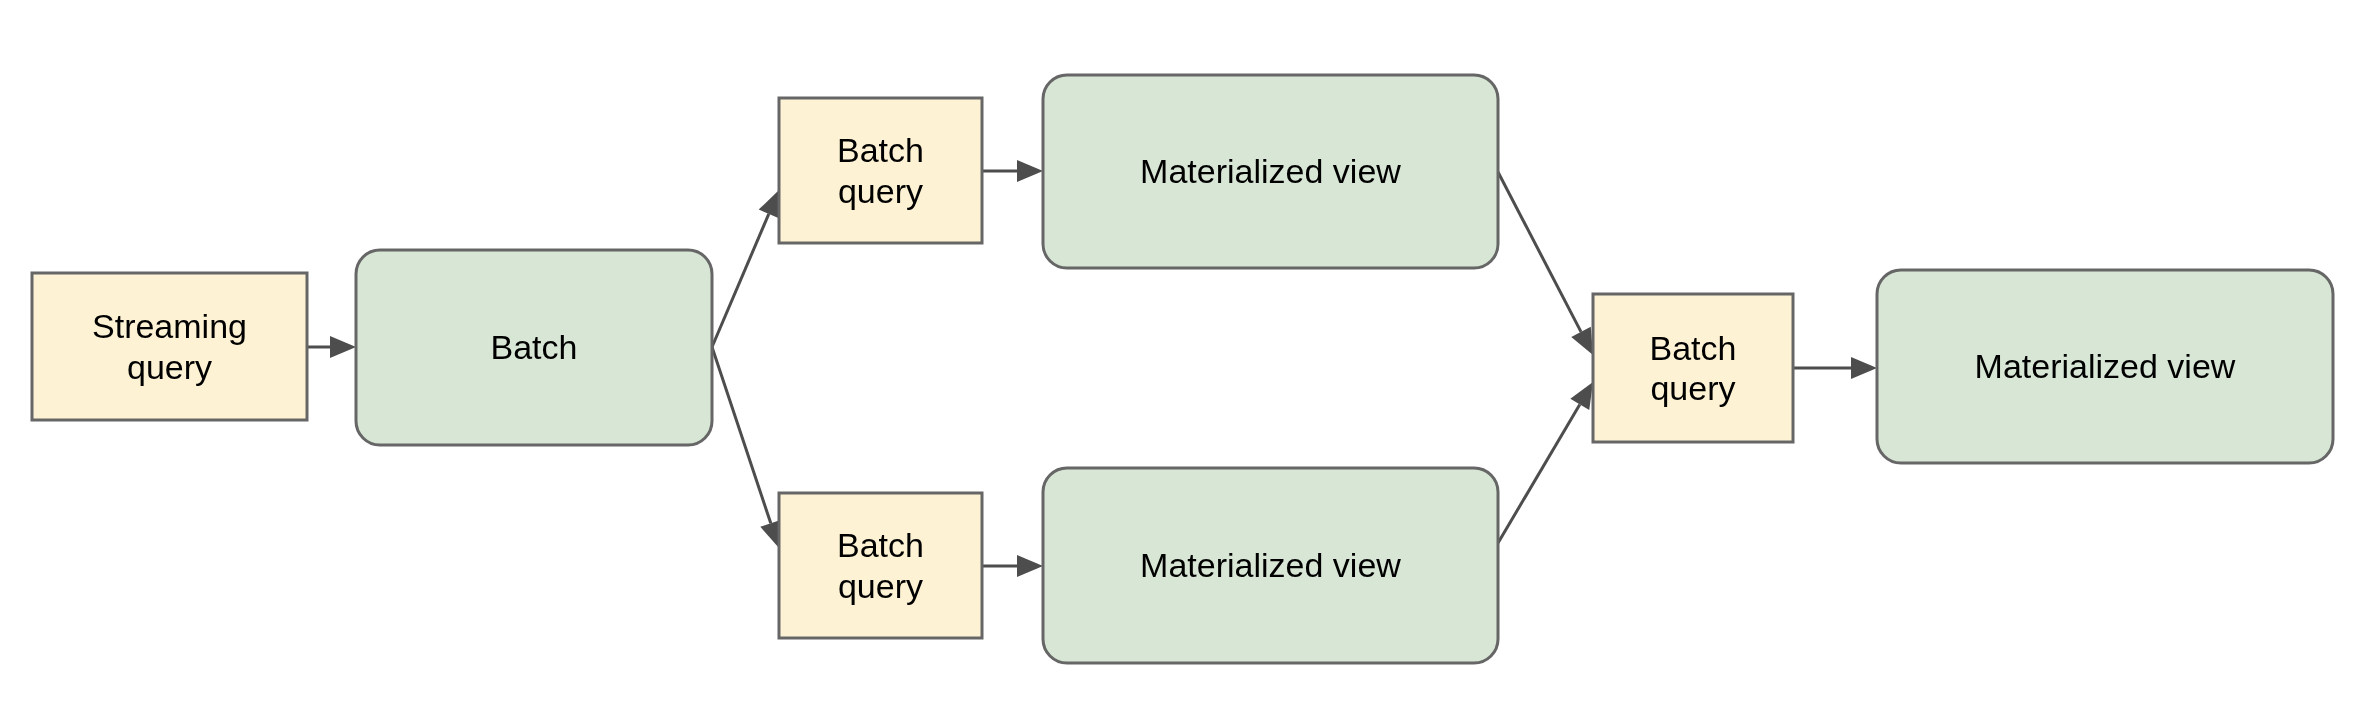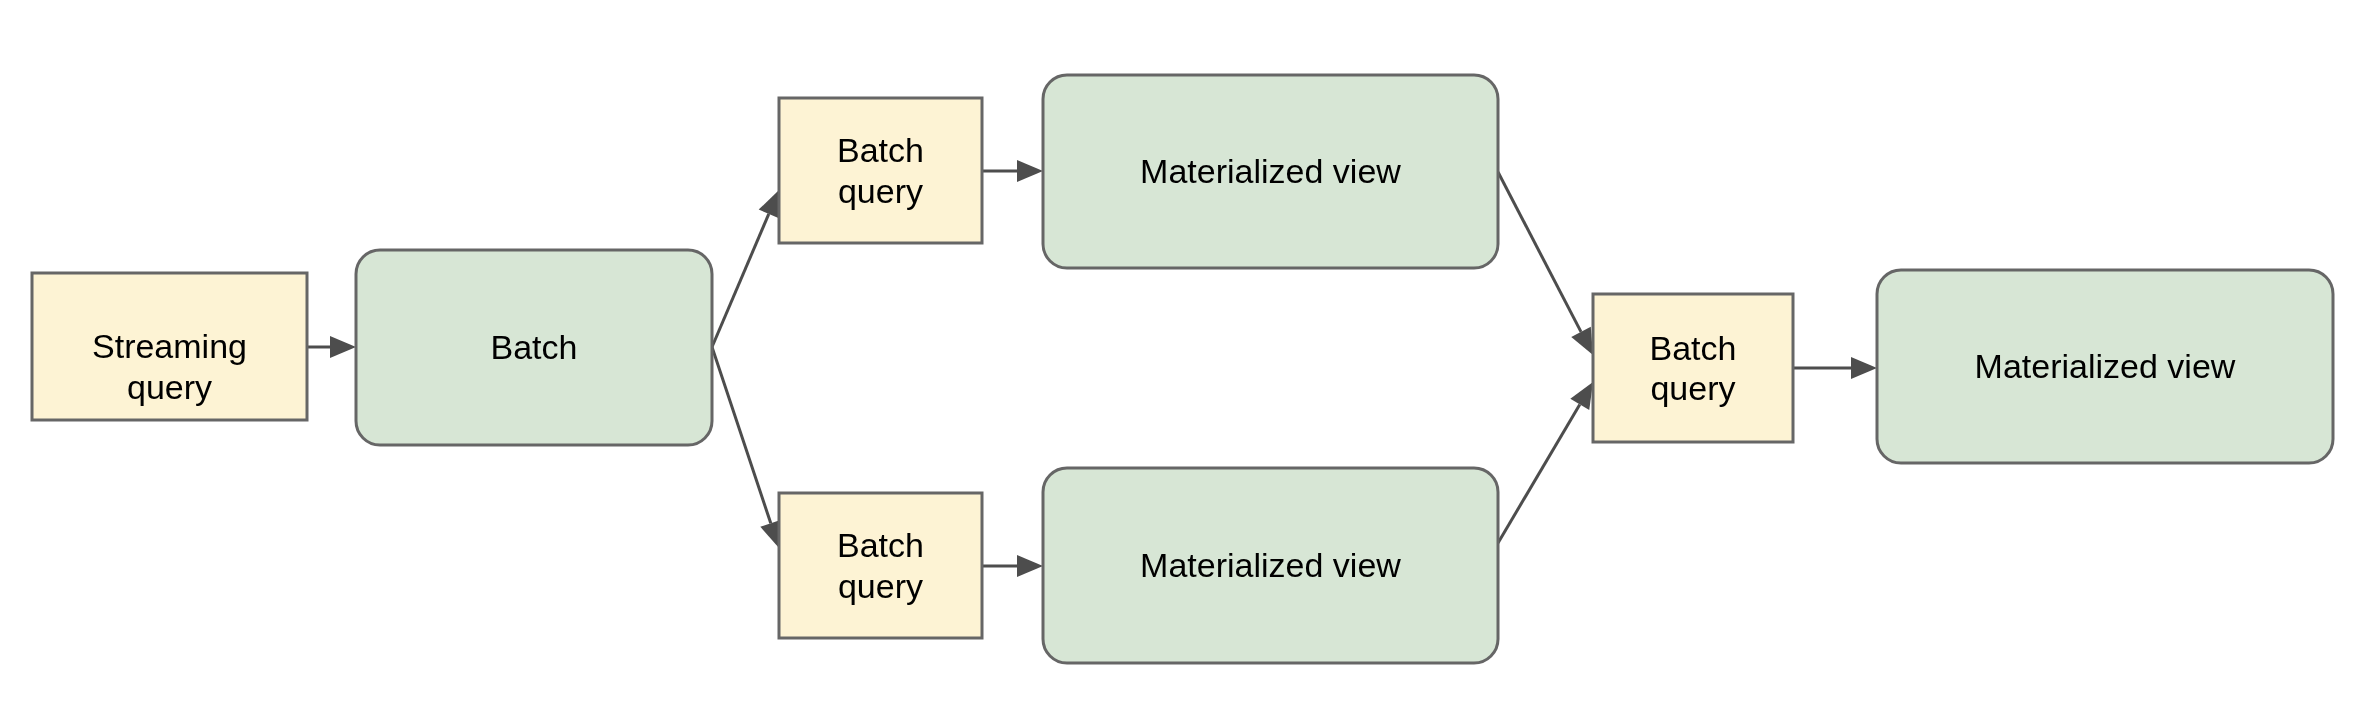--- a/index.html
+++ b/index.html
@@ -87,21 +87,21 @@
         <rect x="356" y="250" width="356" height="195" rx="24" ry="24" class="node-shape store" style="fill: rgb(215, 230, 213); stroke: rgb(102, 102, 102);"></rect>
         <rect x="779" y="98" width="203" height="145" rx="0" ry="0" class="node-shape process" style="fill: rgb(253, 243, 212); stroke: rgb(102, 102, 102);"></rect>
         <rect x="1043" y="75" width="455" height="193" rx="24" ry="24" class="node-shape store" style="fill: rgb(215, 230, 213); stroke: rgb(102, 102, 102);"></rect>
         <rect x="779" y="493" width="203" height="145" rx="0" ry="0" class="node-shape process" style="fill: rgb(253, 243, 212); stroke: rgb(102, 102, 102);"></rect>
         <rect x="1043" y="468" width="455" height="195" rx="24" ry="24" class="node-shape store" style="fill: rgb(215, 230, 213); stroke: rgb(102, 102, 102);"></rect>
         <rect x="1593" y="294" width="200" height="148" rx="0" ry="0" class="node-shape process" style="fill: rgb(253, 243, 212); stroke: rgb(102, 102, 102);"></rect>
         <rect x="1877" y="270" width="456" height="193" rx="24" ry="24" class="node-shape store" style="fill: rgb(215, 230, 213); stroke: rgb(102, 102, 102);"></rect>
       </g>
   </svg>
   <div id="labels-layer">
-      <div class="node-label" style="left: 32px; top: 273px; width: 275px; height: 147px; color: rgb(0, 0, 0); margin-top: 20px;">Streaming
+      <div class="node-label" style="left: 32px; top: 273px; width: 275px; height: 147px; color: rgb(0, 0, 0);">Streaming
 query</div>
       <div class="node-label" style="left: 356px; top: 250px; width: 356px; height: 195px; color: rgb(0, 0, 0);">Batch</div>
       <div class="node-label" style="left: 779px; top: 98px; width: 203px; height: 145px; color: rgb(0, 0, 0);">Batch
 query</div>
       <div class="node-label" style="left: 1043px; top: 75px; width: 455px; height: 193px; color: rgb(0, 0, 0);">Materialized view</div>
       <div class="node-label" style="left: 779px; top: 493px; width: 203px; height: 145px; color: rgb(0, 0, 0);">Batch
 query</div>
       <div class="node-label" style="left: 1043px; top: 468px; width: 455px; height: 195px; color: rgb(0, 0, 0);">Materialized view</div>
       <div class="node-label" style="left: 1593px; top: 294px; width: 200px; height: 148px; color: rgb(0, 0, 0);">Batch
 query</div>

